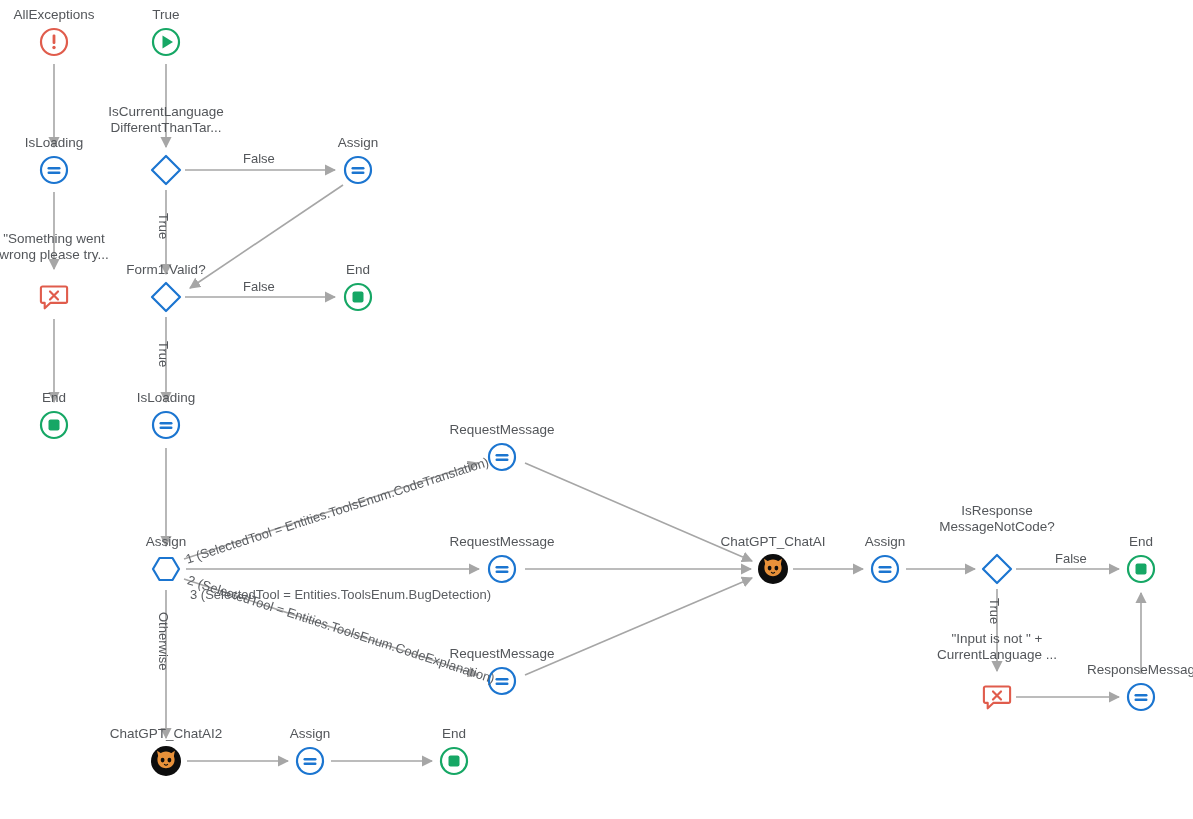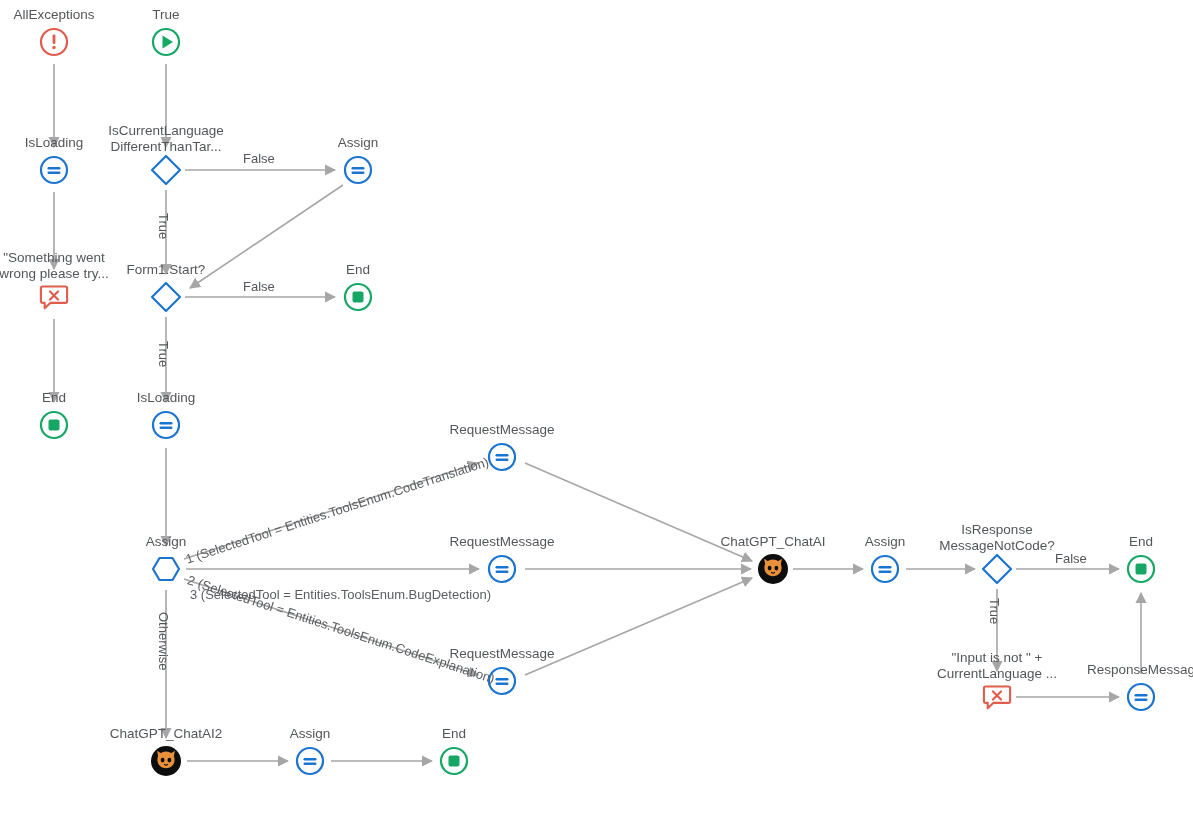--- a/index.html
+++ b/index.html
@@ -43,21 +43,21 @@
     position: absolute;
     left: -100px;
     width: 200px;
     text-align: center;
     font-size: 13.5px;
     color: #53565a;
     line-height: 16px;
     white-space: pre-line;
   }
   .node .caption.one-line { bottom: 19px; }
-  .node .caption.two-line { bottom: 15px; }
+  .node .caption.two-line { bottom: 34px; }
   .edge-label {
     position: absolute;
     font-size: 13px;
     color: #53565a;
     white-space: nowrap;
     transform-origin: 0 0;
   }
   .switch-label {
     position: absolute;
     font-size: 13px;
@@ -180,21 +180,21 @@
     <div class="glyph">
       <svg viewBox="0 0 32 32" width="32" height="32">
         <circle cx="16" cy="16" r="13" fill="#ffffff" stroke="#1b75d0" stroke-width="2.2"></circle>
         <rect x="9.5" y="13" width="13" height="2.4" rx="1.2" fill="#1b75d0"></rect>
         <rect x="9.5" y="17.6" width="13" height="2.4" rx="1.2" fill="#1b75d0"></rect>
       </svg>
     </div>
   </div>
 
   <div class="node" style="left:166px; top:297px;">
-    <div class="caption one-line">Form1.Start?</div>
+    <div class="caption one-line">Form1.Valid?</div>
     <div class="glyph">
       <svg viewBox="0 0 36 36" width="36" height="36" style="position:absolute;left:-2px;top:-2px;">
         <path d="M18 4 L32 18 L18 32 L4 18 Z" fill="#ffffff" stroke="#1b75d0" stroke-width="2.2" stroke-linejoin="round"></path>
       </svg>
     </div>
   </div>
 
   <div class="node" style="left:358px; top:297px;">
     <div class="caption one-line">End</div>
     <div class="glyph">

